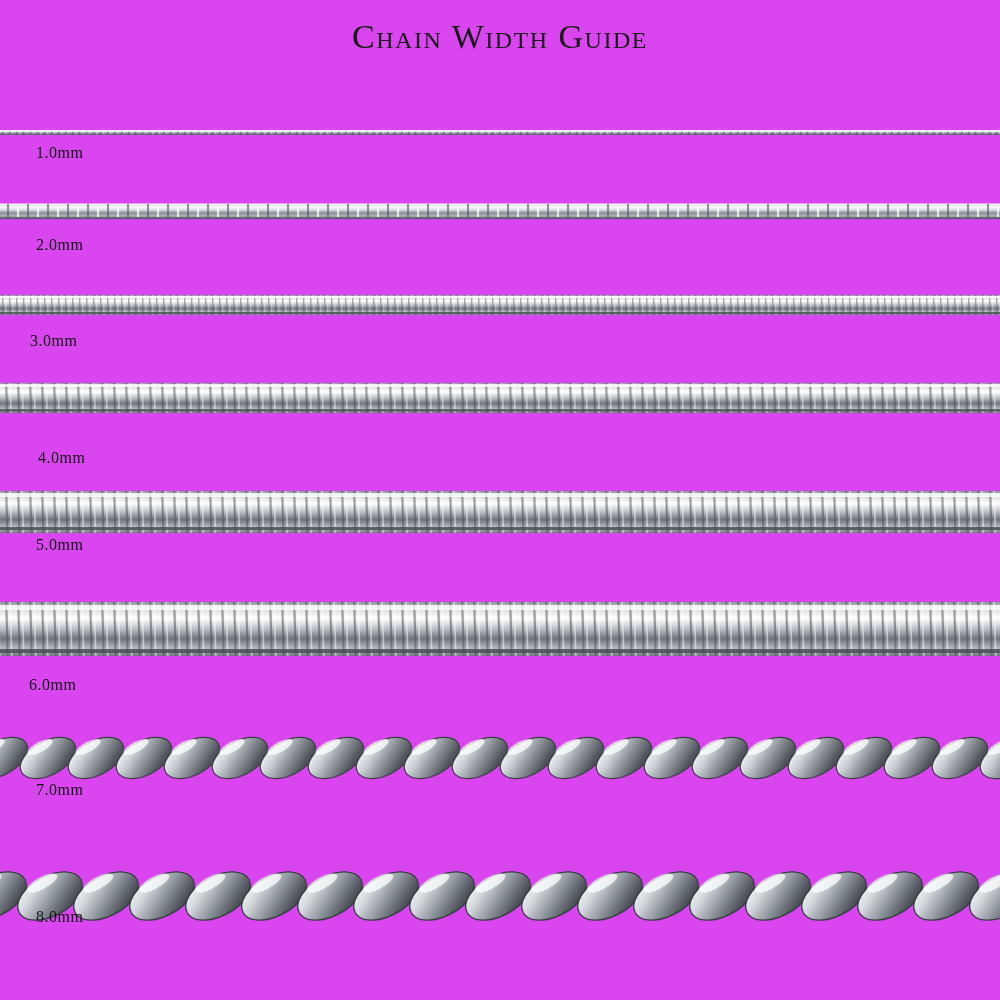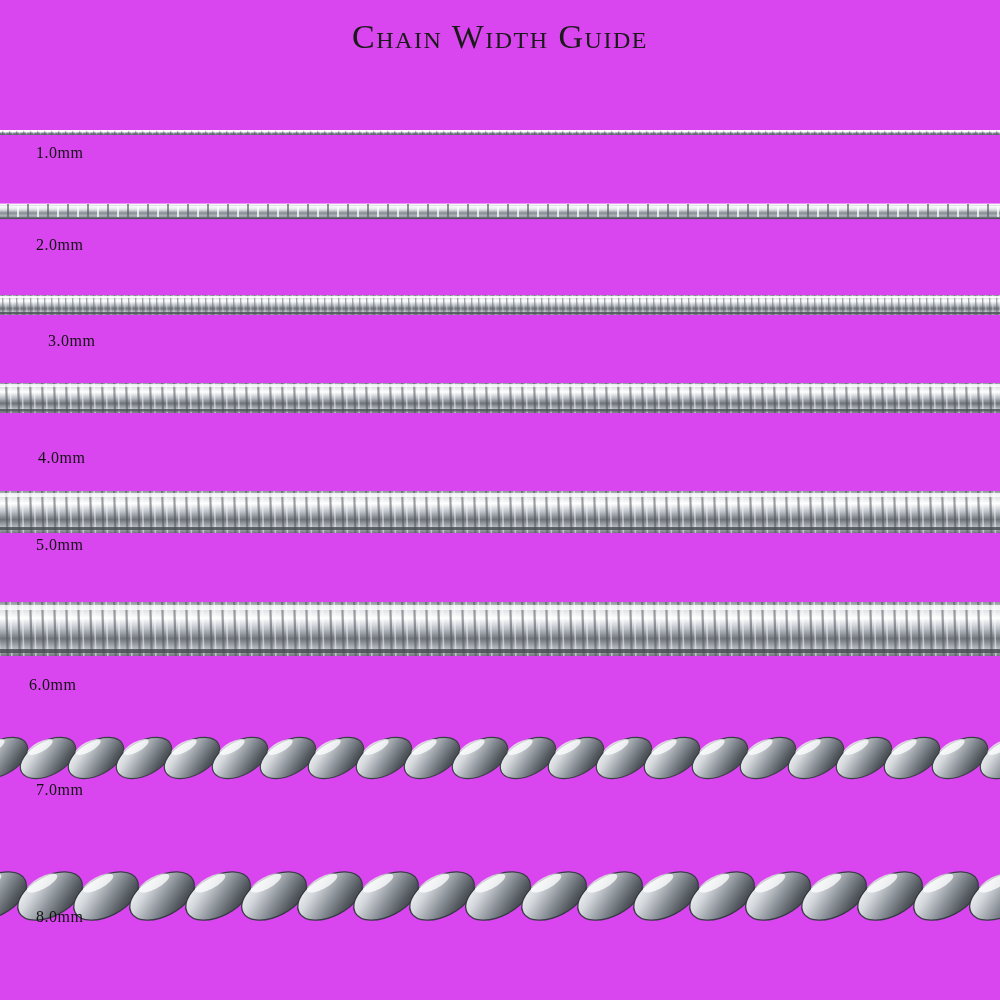--- a/index.html
+++ b/index.html
@@ -243,21 +243,21 @@
   <div class="label" style="left:36px;top:236px">2.0mm</div>
 
   <div class="chain-wrap" style="top:290px;height:32px">
     <svg class="chain" height="32" viewBox="0 0 1040 32" preserveAspectRatio="none">
       <rect x="0" y="5" width="1040" height="20" rx="7" fill="url(#metalV)"></rect>
       <rect x="0" y="5" width="1040" height="20" rx="7" fill="url(#ribsFine)"></rect>
       <rect x="0" y="6" width="1040" height="2" fill="#ffffff" opacity="0.85"></rect>
       <rect x="0" y="22" width="1040" height="2" fill="#494e56" opacity="0.8"></rect>
     </svg>
   </div>
-  <div class="label" style="left:48px;top:332px">3.0mm</div>
+  <div class="label" style="left:30px;top:332px">3.0mm</div>
 
   <div class="chain-wrap" style="top:378px;height:42px">
     <svg class="chain" height="42" viewBox="0 0 1040 42" preserveAspectRatio="none">
       <rect x="0" y="5" width="1040" height="30" rx="11" fill="url(#metalV)"></rect>
       <rect x="0" y="5" width="1040" height="30" rx="11" fill="url(#ribs)"></rect>
       <rect x="0" y="6" width="1040" height="3" fill="#ffffff" opacity="0.8"></rect>
       <rect x="0" y="31" width="1040" height="2.5" fill="#484d55" opacity="0.8"></rect>
     </svg>
   </div>
   <div class="label" style="left:38px;top:449px">4.0mm</div>

